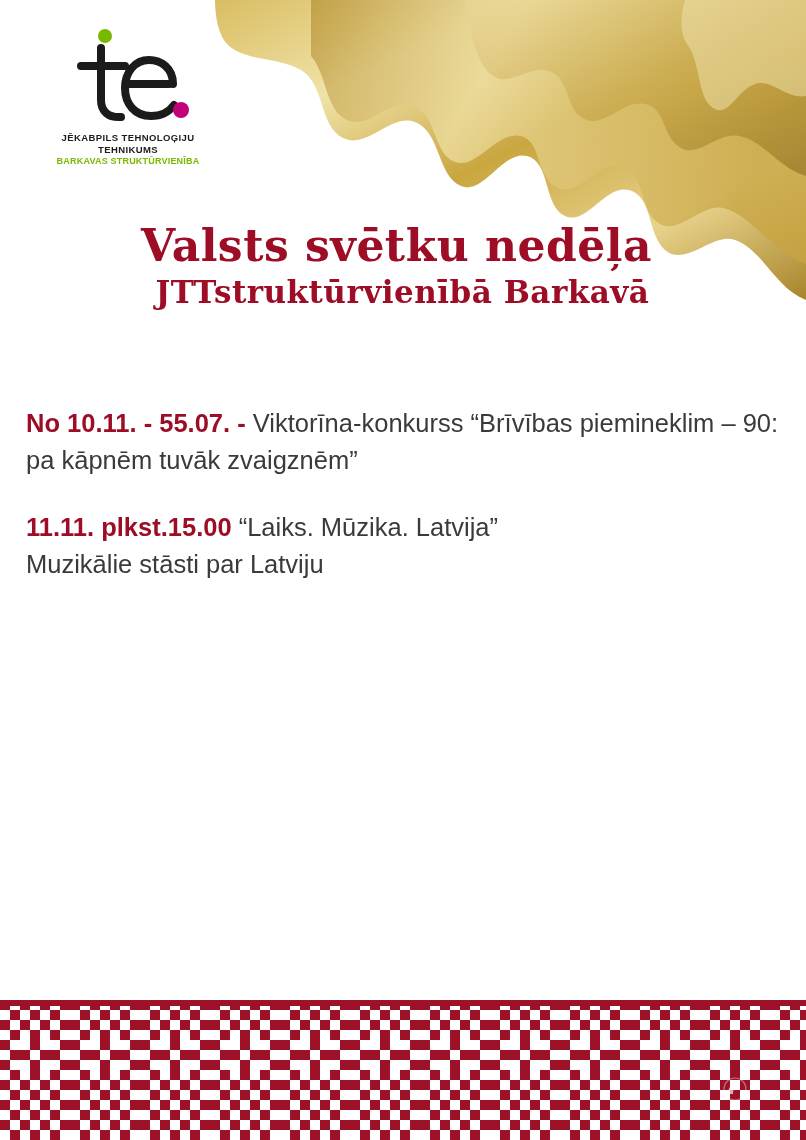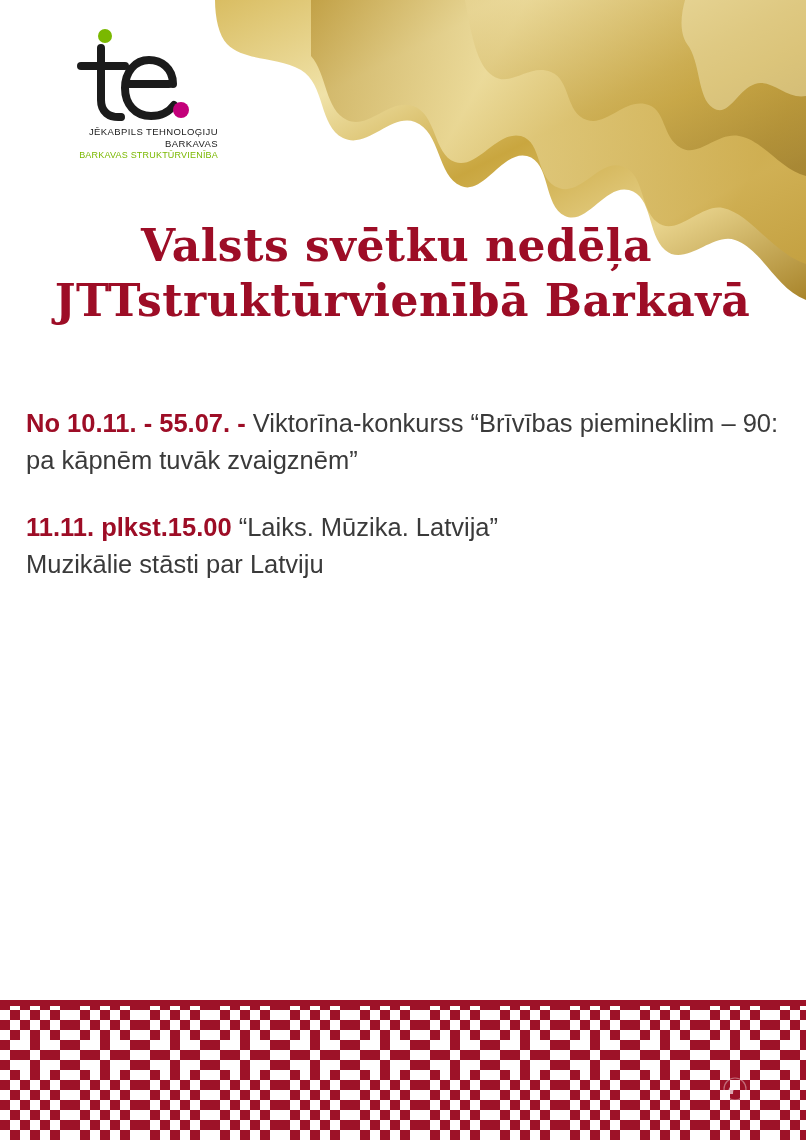--- a/index.html
+++ b/index.html
@@ -42,27 +42,26 @@
     width: 180px;
     text-align: center;
   }
   .logo-mark {
     position: relative;
     width: 126px;
     height: 96px;
     margin: 0 auto;
   }
   .logo-sub {
-    margin-top: 2px;
+    margin-top: 8px;
     font-size: 9.5px;
     letter-spacing: 0.4px;
-    font-weight: normal;
+    font-weight: bold;
     line-height: 1.25;
     color: #1b1b1b;
-    text-align: right;
   }
   .logo-sub .green {
     color: #7ab800;
     letter-spacing: 0.2px;
     font-size: 9px;
   }
 
   
   .title {
     position: absolute;
@@ -76,21 +75,21 @@
     font-style: normal;
     letter-spacing: 0.5px;
   }
   .title .l1 {
     display: block;
     font-size: 44px;
     line-height: 1.25;
   }
   .title .l2 {
     display: block;
-    font-size: 44px;
+    font-size: 31px;
     line-height: 1.25;
     padding-left: 12px;
   }
 
   
   .content {
     position: absolute;
     top: 405px;
     left: 26px;
     width: 756px;
@@ -180,21 +179,21 @@
         <path d="M16,38 L60,38" stroke="#1b1b1b" stroke-width="8" fill="none" stroke-linecap="round"></path>
 
         <path d="M108,56 C108,40 96,32 84,32 C70,32 60,44 60,60 C60,76 70,88 86,88 C96,88 104,84 109,77" stroke="#1b1b1b" stroke-width="8" fill="none" stroke-linecap="round"></path>
         <path d="M64,56 L104,56" stroke="#1b1b1b" stroke-width="8" fill="none" stroke-linecap="round"></path>
 
         <circle cx="116" cy="82" r="8" fill="#c3007a"></circle>
       </svg>
     </div>
     <div class="logo-sub">
       <span class="line">JĒKABPILS TEHNOLOĢIJU</span>
-      <span class="line">BARKAVAS</span>
+      <span class="line">TEHNIKUMS</span>
       <span class="line green">BARKAVAS STRUKTŪRVIENĪBA</span>
     </div>
   </div>
 
   <div class="title">
     <span class="l1">Valsts svētku nedēļa</span>
     <span class="l2">JTTstruktūrvienībā Barkavā</span>
   </div>
 
   <div class="content">

